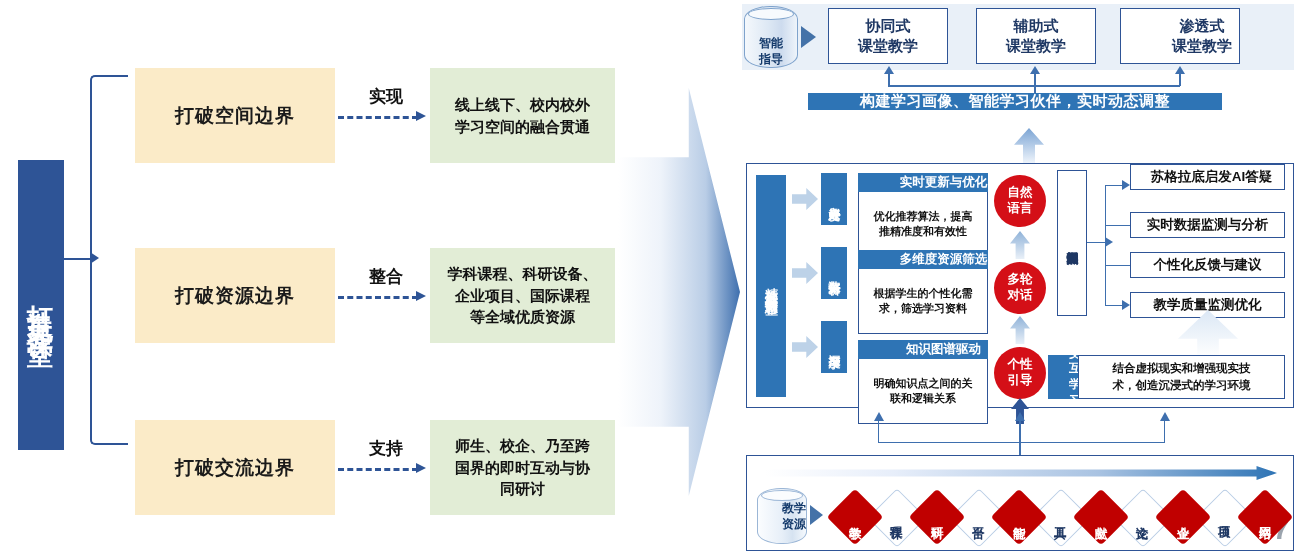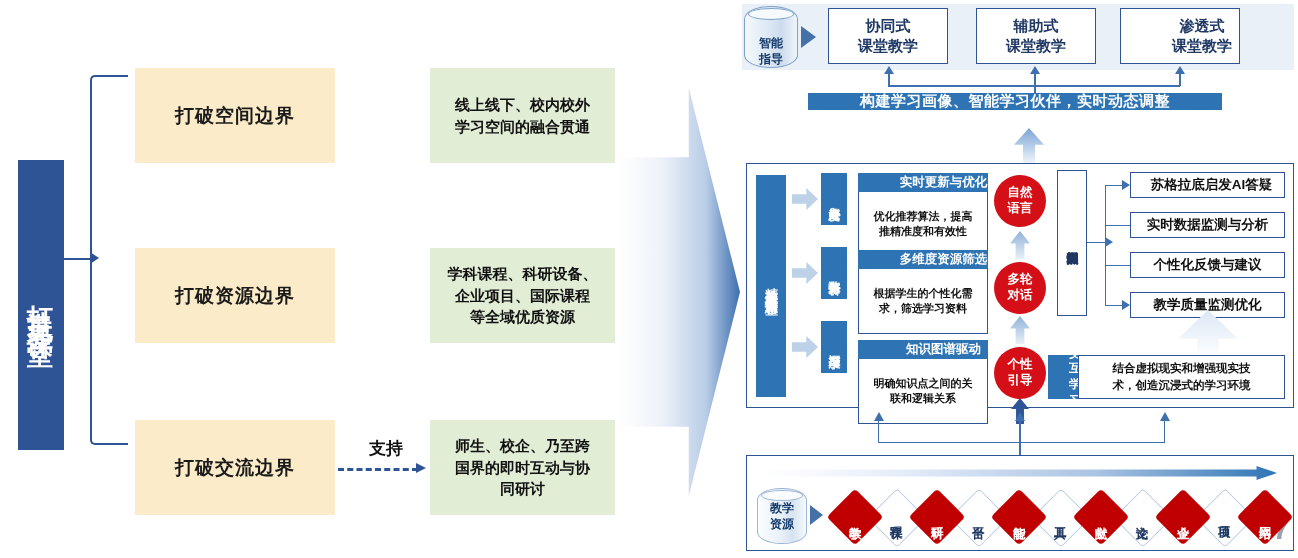--- a/index.html
+++ b/index.html
@@ -109,41 +109,41 @@
   .bluup{left:1011px;top:398px;width:18px;height:26px;background:#2E5496;
     clip-path:polygon(50% 0%,100% 42%,72% 42%,72% 100%,28% 100%,28% 42%,0% 42%);}
 
   .vtall{left:1057px;top:170px;width:30px;height:146px;border:1.3px solid #2E5496;background:#fff;
     writing-mode:vertical-rl;text-orientation:upright;
     display:flex;align-items:center;justify-content:center;font-size:11.5px;font-weight:bold;
     color:#1F3864;line-height:1.15;letter-spacing:0px;}
 
   .rbox{left:1130px;width:155px;height:26px;border:1.4px solid #2E5496;background:#fff;
     display:flex;align-items:center;justify-content:center;font-size:13.5px;font-weight:bold;color:#111;}
-  .rb1{top:172px;padding-left:8px;} .rb2{top:212px;} .rb3{top:252px;} .rb4{top:292px;}
+  .rb1{top:164px;padding-left:8px;} .rb2{top:212px;} .rb3{top:252px;} .rb4{top:292px;}
 
   .ibox-tag{left:1048px;top:355px;width:30px;height:44px;background:#2E74B5;color:#fff;
     display:flex;align-items:center;justify-content:center;text-align:center;
     font-size:12px;font-weight:bold;line-height:1.3;padding-left:24px;}
   .ibox-body{left:1078px;top:355px;width:207px;height:44px;border:1.3px solid #2E5496;background:#fff;
     display:flex;align-items:center;justify-content:center;text-align:center;
     font-size:11.5px;font-weight:bold;color:#111;line-height:1.45;padding:0 5px;}
   .glowup{left:1178px;top:310px;width:60px;height:48px;
     background:linear-gradient(to top,#ffffff,#dbe7f5);
     clip-path:polygon(50% 0%,100% 60%,68% 60%,68% 100%,32% 100%,32% 60%,0% 60%);}
 
   
   .botpanel{left:746px;top:455px;width:548px;height:96px;border:1.6px solid #2E5496;background:#fff;}
   .botarrowline{left:765px;top:466px;width:512px;height:14px;
     background:linear-gradient(to right,#ffffff 0%,#e7eefa 25%,#a9c3e2 65%,#2E74B5 100%);
     clip-path:polygon(0% 25%,96% 25%,96% 0%,100% 50%,96% 100%,96% 75%,0% 75%);}
   .botcyl{left:757px;top:488px;width:50px;height:56px;
     background:linear-gradient(to right,#fbfdff,#e7eff8 50%,#d6e3f1 72%,#f5f9fd 100%);
     border:1.4px solid #9BB6D6;border-radius:24px/12px;
-    display:flex;align-items:center;justify-content:center;text-align:center;
+    display:flex;align-items:center;justify-content:flex-end;text-align:center;
     font-size:12px;font-weight:bold;color:#143a6b;line-height:1.35;}
   .botcyl-top{left:761px;top:490px;width:42px;height:11px;border:1.2px solid #9BB6D6;border-radius:50%;background:#fafcfe;}
   .botchev{left:810px;top:505px;width:0;height:0;
     border-left:13px solid #4472A8;border-top:10px solid transparent;border-bottom:10px solid transparent;}
 
   .dia{position:absolute;top:490px;width:54px;height:54px;
     display:flex;align-items:center;justify-content:center;}
   .dia .sh{position:absolute;left:7px;top:7px;width:40px;height:40px;transform:rotate(45deg);}
   .dia.red .sh{background:#C00000;border-radius:4px;}
   .dia.white .sh{background:#fff;border:1.1px solid #B9CDE5;border-radius:4px;}
@@ -157,26 +157,36 @@
 <body>
 
 <div class="abs" id="left-pane">
 
   <div class="abs vbar">打造无界课堂</div>
   <div class="abs bracket"></div>
   <div class="abs bracket-stem"></div>
   <div class="abs bracket-arrow"></div>
 
   <div class="abs ybox row1">打破空间边界</div>
+  <div class="abs conn c1">
+    <div class="dash"></div>
+    <div class="head"></div>
+    <div class="lab">实现</div>
+  </div>
   <div class="abs gbox row1">
     <span style="white-space:pre-line">线上线下、校内校外
 学习空间的融合贯通</span>
   </div>
 
   <div class="abs ybox row2">打破资源边界</div>
+  <div class="abs conn c2">
+    <div class="dash"></div>
+    <div class="head"></div>
+    <div class="lab">整合</div>
+  </div>
   <div class="abs ybox row3">打破交流边界</div>
 
   <div class="abs gbox row2">
     <span style="white-space:pre-line">学科课程、科研设备、
 企业项目、国际课程
 等全域优质资源</span>
   </div>
   <div class="abs conn c3">
     <div class="dash"></div>
     <div class="head"></div>

